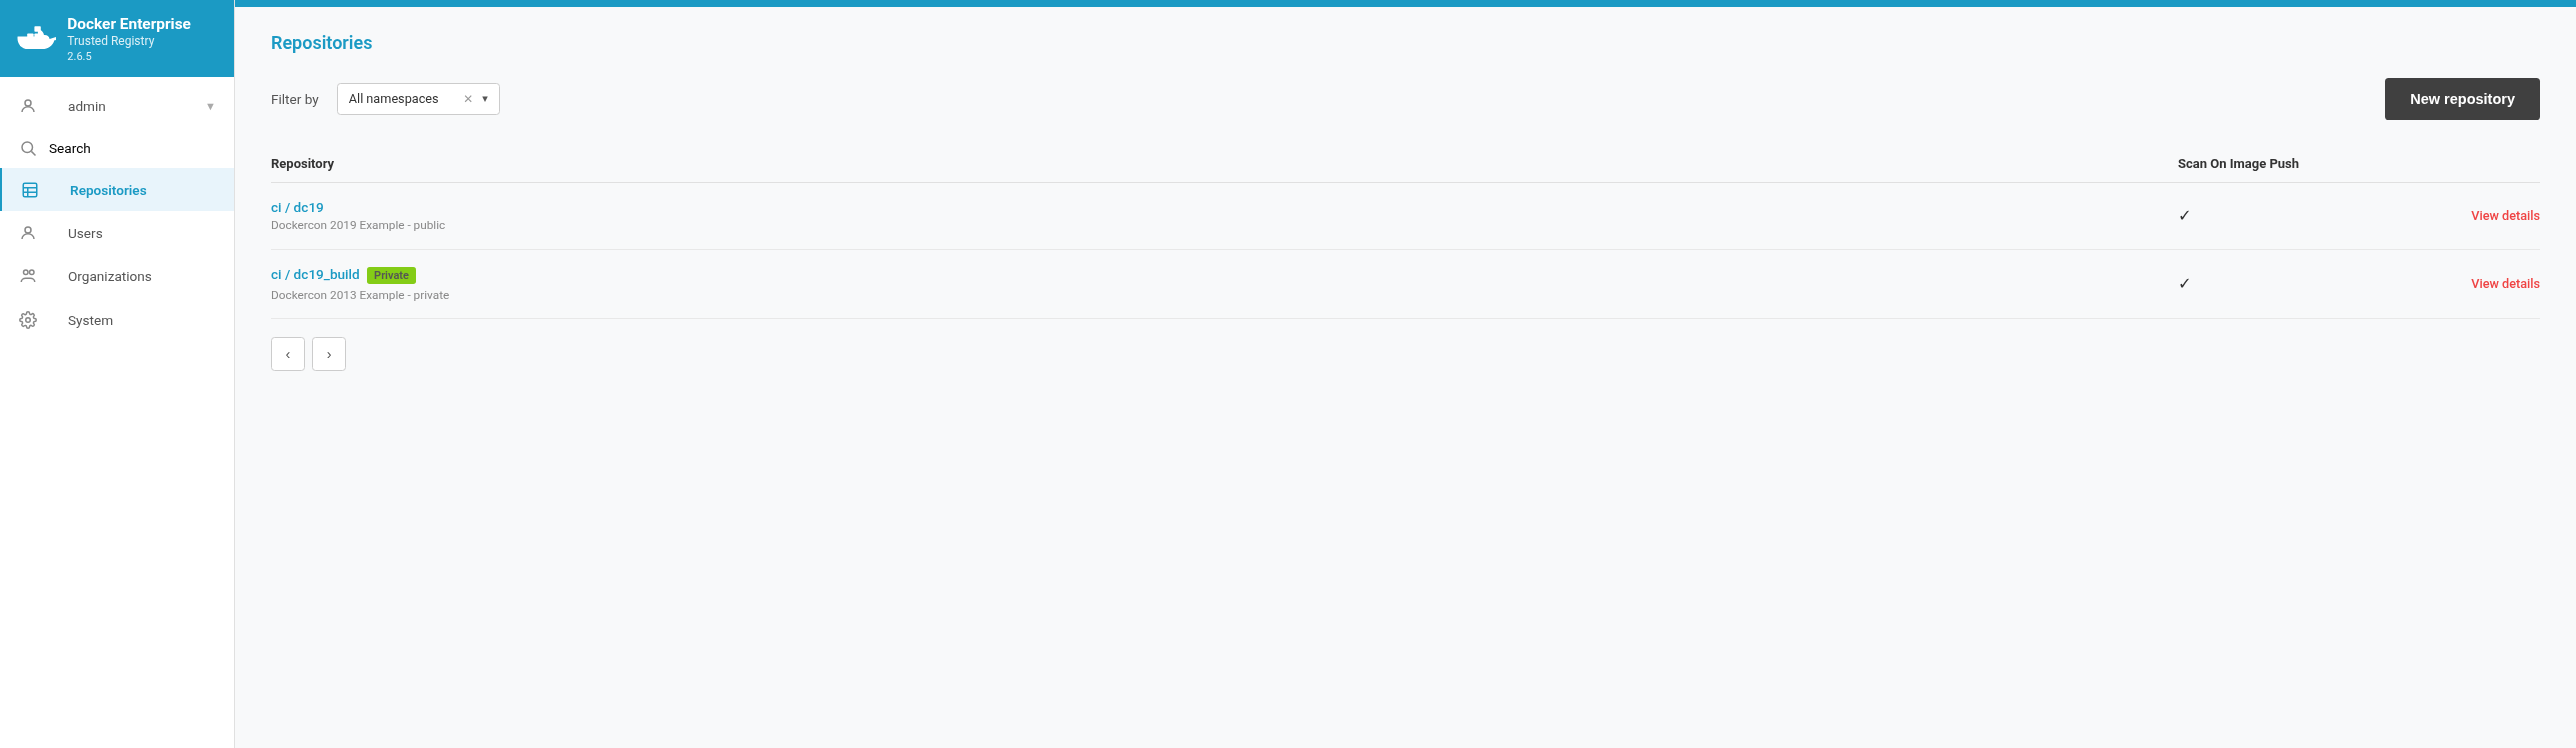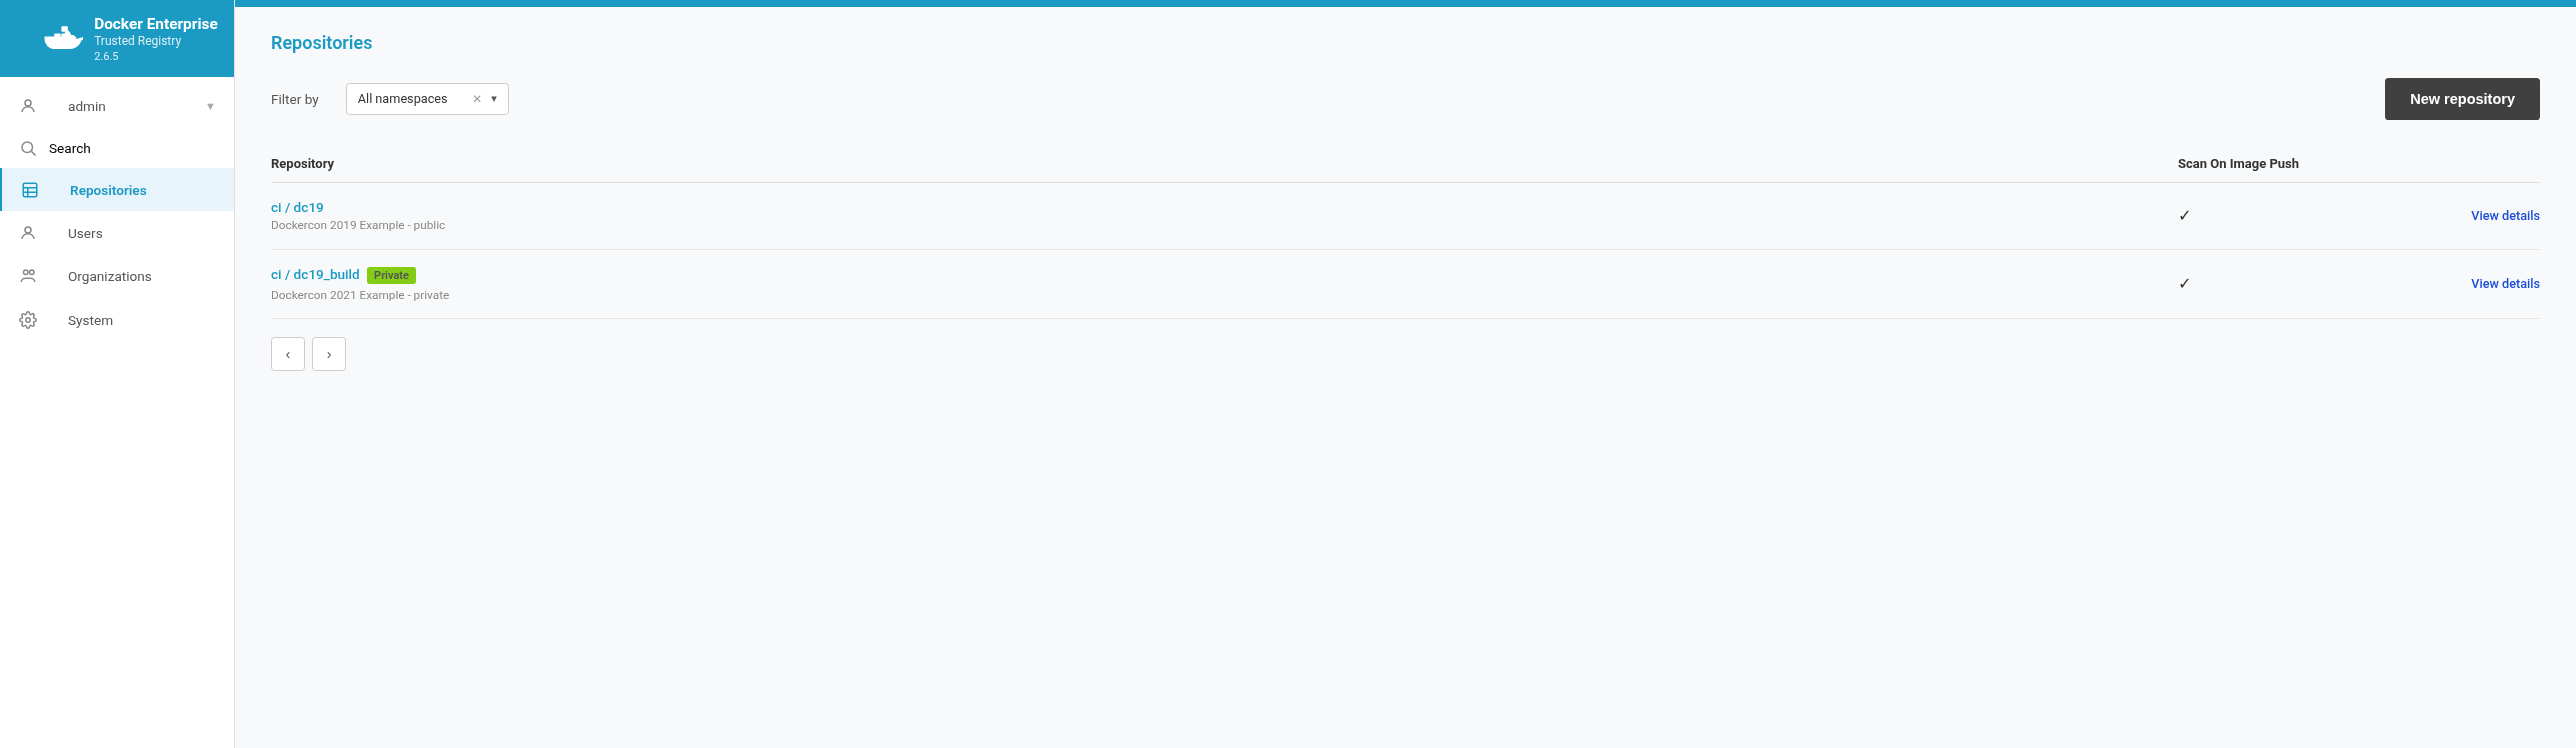--- a/index.html
+++ b/index.html
@@ -15,21 +15,20 @@
       border-right: 0.9px solid #e0e0e0;
     }
 
     .sidebar-header {
       background: #1b9ac4;
       padding: 14.5px 16.3px;
       display: flex;
       align-items: center;
       gap: 11px;
       min-height: 72px;
-      justify-content: flex-end;
     }
 
     .docker-logo {
       width: 40px;
       height: 40px;
       flex-shrink: 0;
     }
 
     .sidebar-title {
       color: #fff;
@@ -134,21 +133,21 @@
     .toolbar {
       display: flex;
       align-items: center;
       justify-content: space-between;
       margin-bottom: 25px;
     }
 
     .filter-row {
       display: flex;
       align-items: center;
-      gap: 27px;
+      gap: 18px;
     }
 
     .filter-label {
       font-size: 13.6px;
       color: #555;
     }
 
     .filter-select {
       display: flex;
       align-items: center;
@@ -241,21 +240,21 @@
       margin-left: 7.2px;
       vertical-align: middle;
     }
 
     .checkmark {
       font-size: 16.3px;
       color: #333;
     }
 
     .view-details-link {
-      color: #1d4ed8;
+      color: #ef4444;
       font-size: 12.7px;
       font-weight: 500;
       cursor: pointer;
       white-space: nowrap;
       text-decoration: none;
     }
 
     .scan-col {
       width: 217px;
     }
@@ -417,21 +416,21 @@
             <td>
               <div><a class="repo-link">ci / dc19</a></div>
               <div class="repo-desc">Dockercon 2019 Example - public</div>
             </td>
             <td class="scan-col"><span class="checkmark">✓</span></td>
             <td class="action-col"><a class="view-details-link">View details</a></td>
           </tr>
           <tr>
             <td>
               <div><a class="repo-link">ci / dc19_build</a><span class="private-badge">Private</span></div>
-              <div class="repo-desc">Dockercon 2021 Example - private</div>
+              <div class="repo-desc">Dockercon 2013 Example - private</div>
             </td>
             <td class="scan-col"><span class="checkmark">✓</span></td>
             <td class="action-col"><a class="view-details-link">View details</a></td>
           </tr>
         </tbody>
     </table>
 
     <div class="pagination">
       <button class="page-btn">‹</button>
       <button class="page-btn">›</button>

